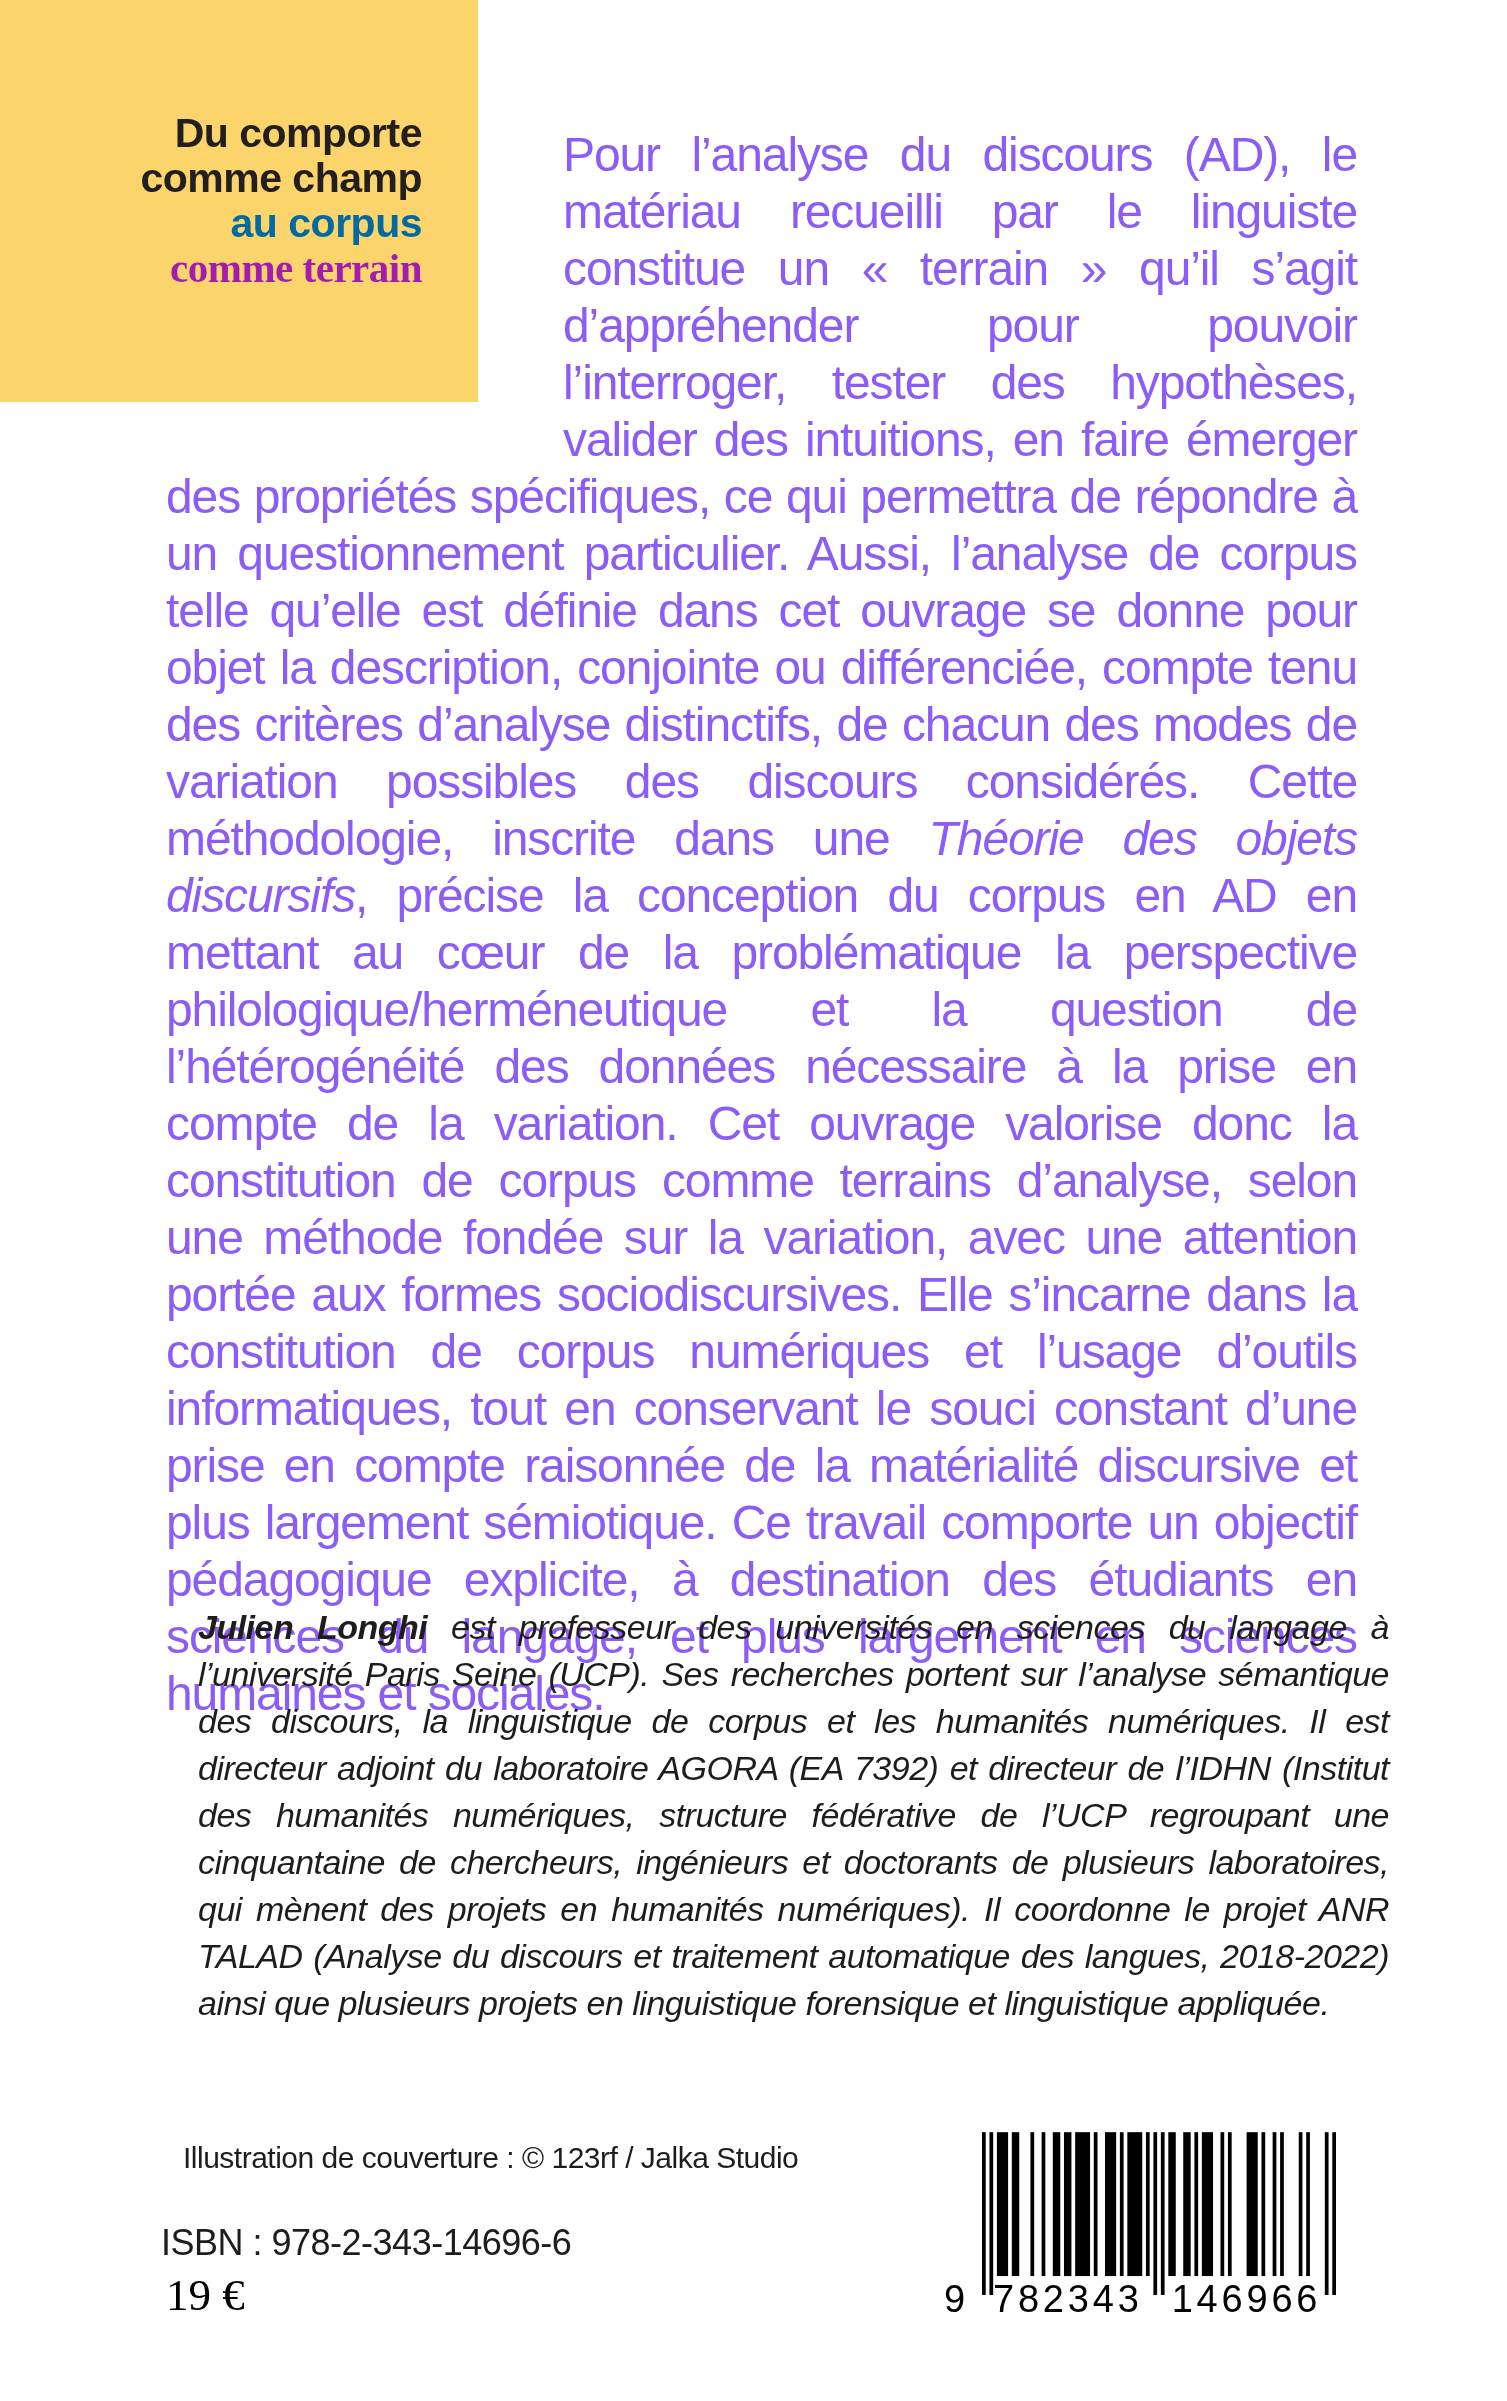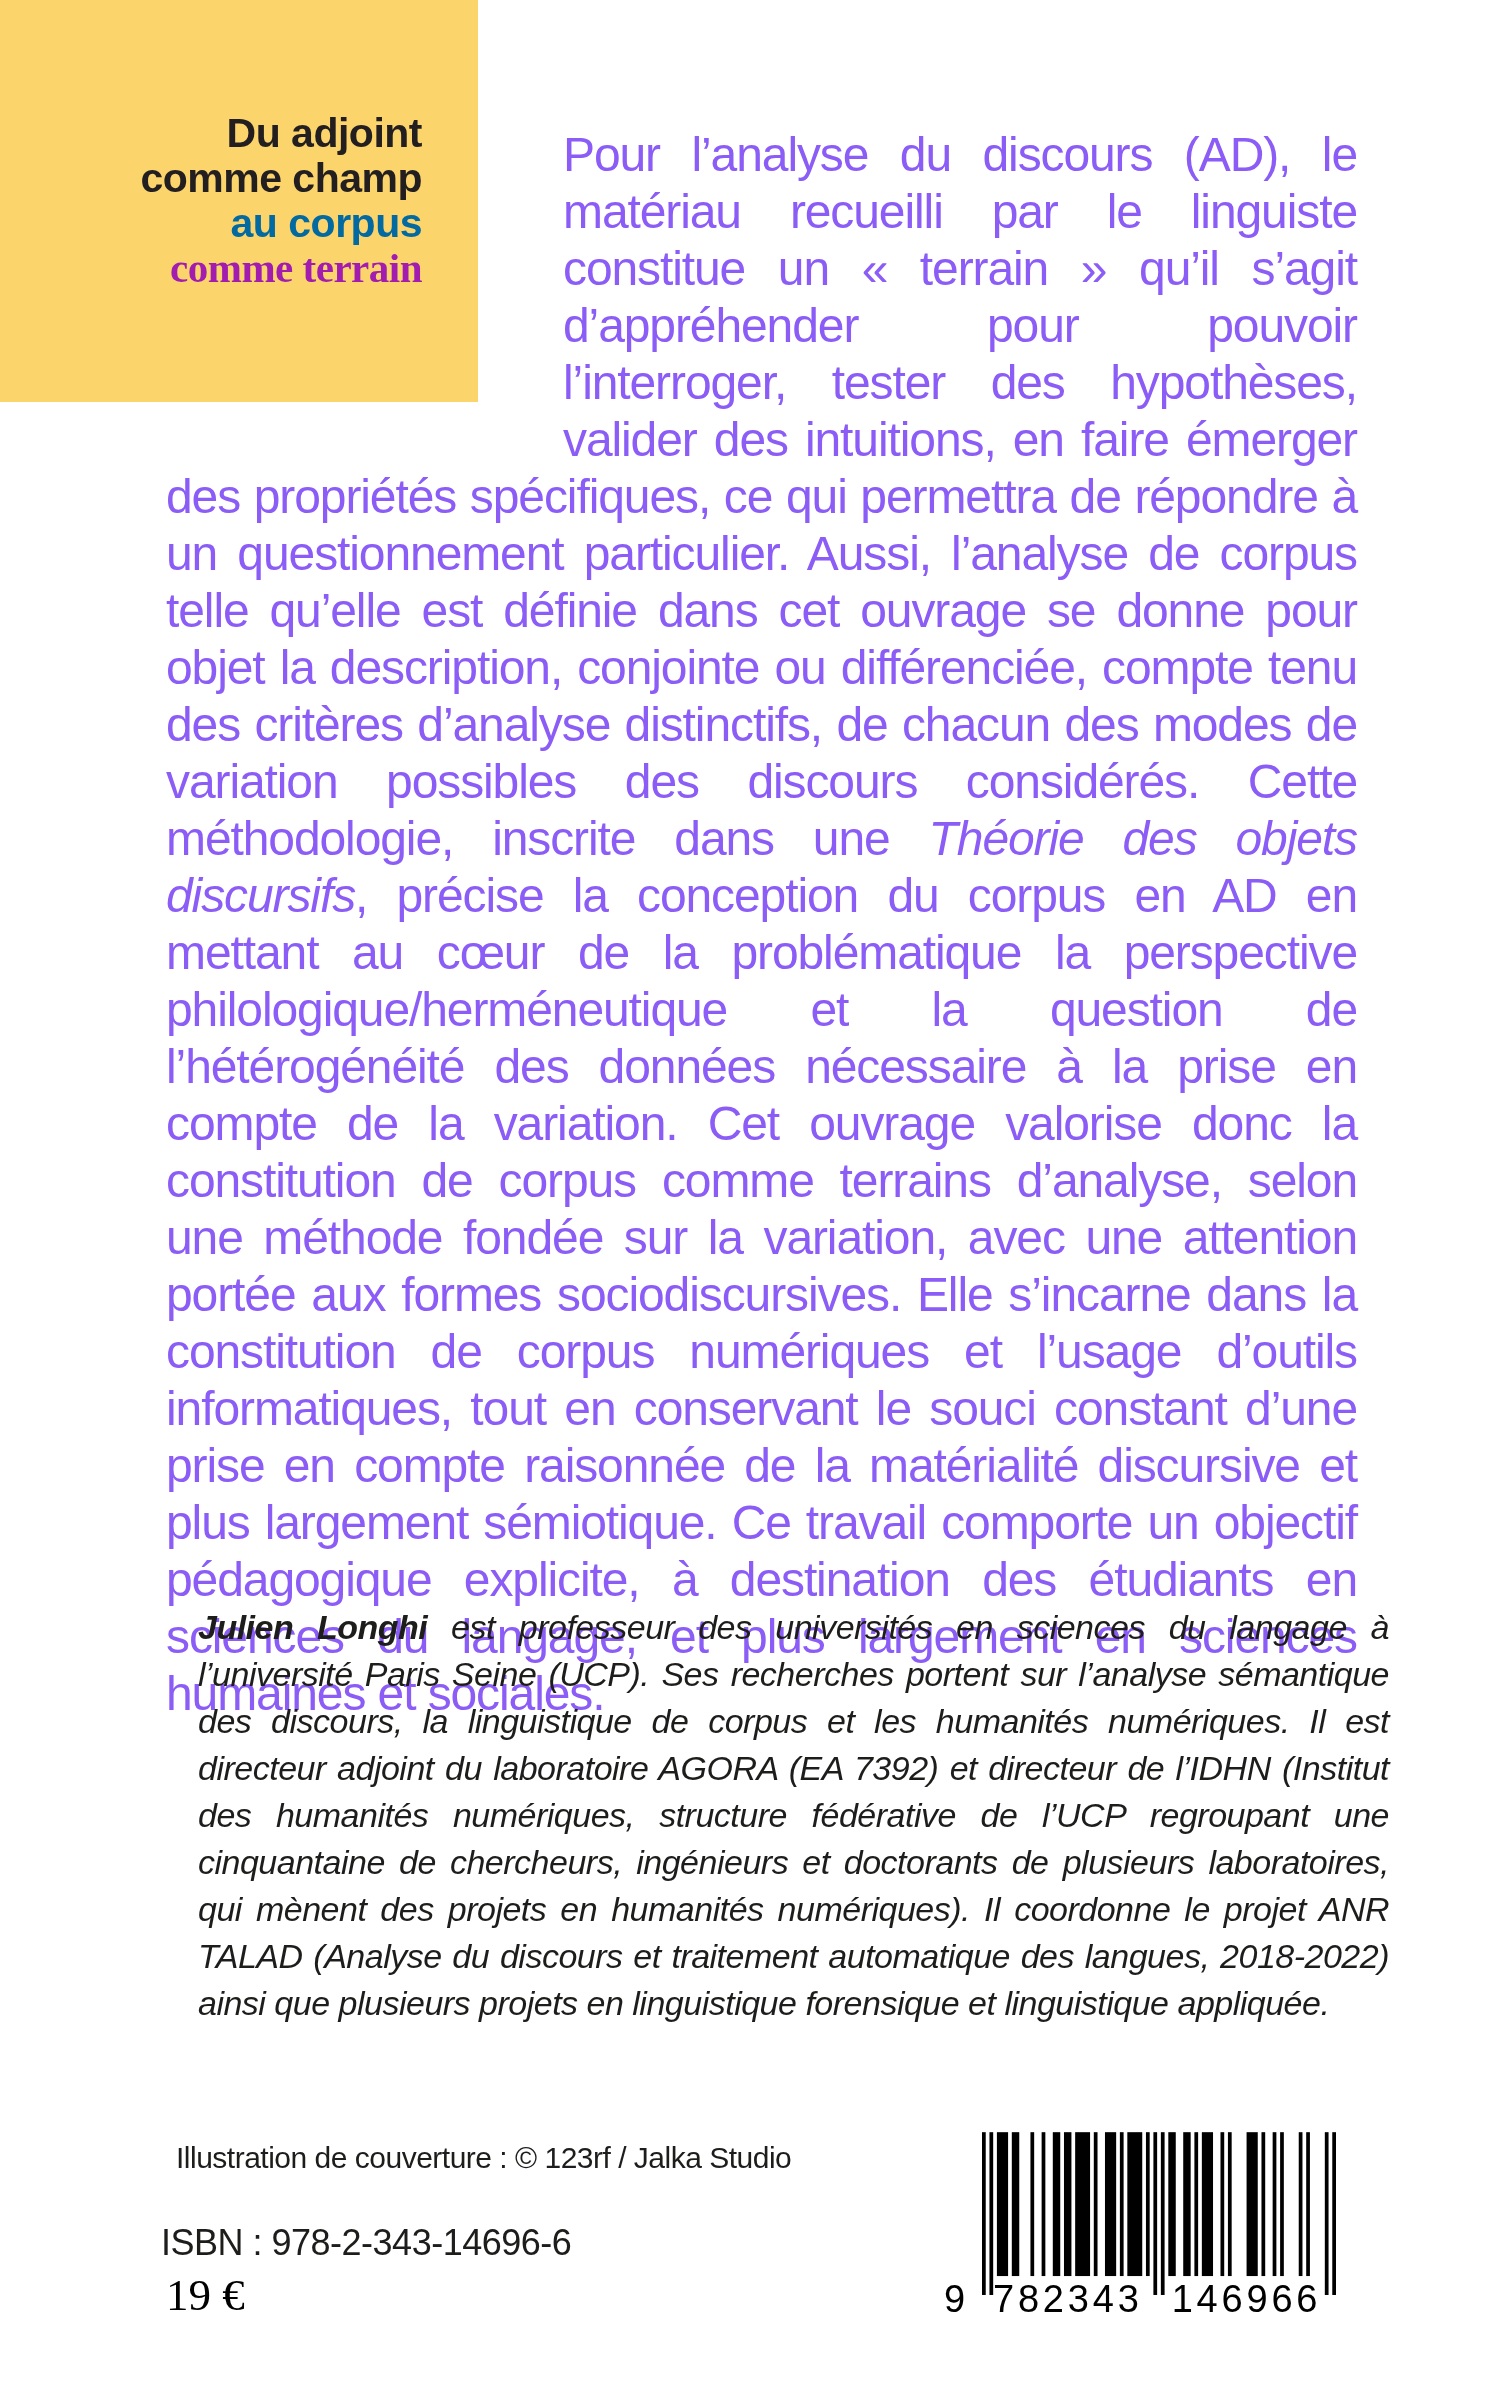--- a/index.html
+++ b/index.html
@@ -65,21 +65,21 @@
     text-align: justify;
     hyphens: none;
     color: #1d1d1b;
     margin-left: 32px;
   }
   .author-name { font-weight: bold; }
 
   
   .illustration-credit {
     position: absolute;
-    left: 176px; top: 2141px;
+    left: 183px; top: 2141px;
     font-size: 30px;
     letter-spacing: -0.5px;
     color: #1d1d1b;
   }
   .isbn-line {
     position: absolute;
     left: 161px; top: 2222px;
     font-size: 36px;
     letter-spacing: -0.5px;
     color: #1d1d1b;
@@ -111,21 +111,21 @@
   .bc-left   { left: 0; }
   .bc-group1 { left: 49px;  width: 157px; text-align: left; letter-spacing: 3.8px; }
   .bc-group2 { left: 224px; width: 157px; text-align: center; letter-spacing: 3.8px; }
 </style>
 </head>
 <body>
 
 <div class="page">
 
   <div class="title-box" style="background: rgb(251, 213, 108);">
-      <div class="title-line" style="color: rgb(35, 31, 32);">Du adjoint</div>
+      <div class="title-line" style="color: rgb(35, 31, 32);">Du comporte</div>
       <div class="title-line" style="color: rgb(35, 31, 32);">comme champ</div>
       <div class="title-line" style="color: #0369a1;">au corpus</div>
       <div class="title-line" style="color: #a21caf; font-family: Liberation Serif, serif;">comme terrain</div>
     </div>
 
   <div class="synopsis">
     <span class="wrap-spacer"></span><span>Pour l’analyse du discours (AD), le matériau recueilli par le linguiste constitue un « terrain » qu’il s’agit d’appréhender pour pouvoir l’interroger, tester des hypothèses, valider des intuitions, en faire émerger des propriétés spécifiques, ce qui permettra de répondre à un questionnement particulier. Aussi, l’analyse de corpus telle qu’elle est définie dans cet ouvrage se donne pour objet la description, conjointe ou différenciée, compte tenu des critères d’analyse distinctifs, de chacun des modes de variation possibles des discours considérés. Cette méthodologie, inscrite dans une </span><span class="italic-work-title">Théorie des objets discursifs</span><span>, précise la conception du corpus en AD en mettant au cœur de la problématique la perspective philologique/herméneutique et la question de l’hétérogénéité des données nécessaire à la prise en compte de la variation. Cet ouvrage valorise donc la constitution de corpus comme terrains d’analyse, selon une méthode fondée sur la variation, avec une attention portée aux formes sociodiscursives. Elle s’incarne dans la constitution de corpus numériques et l’usage d’outils informatiques, tout en conservant le souci constant d’une prise en compte raisonnée de la matérialité discursive et plus largement sémiotique. Ce travail comporte un objectif pédagogique explicite, à destination des étudiants en sciences du langage, et plus largement en sciences humaines et sociales.</span>
   </div>
 
   <div class="author-bio">

